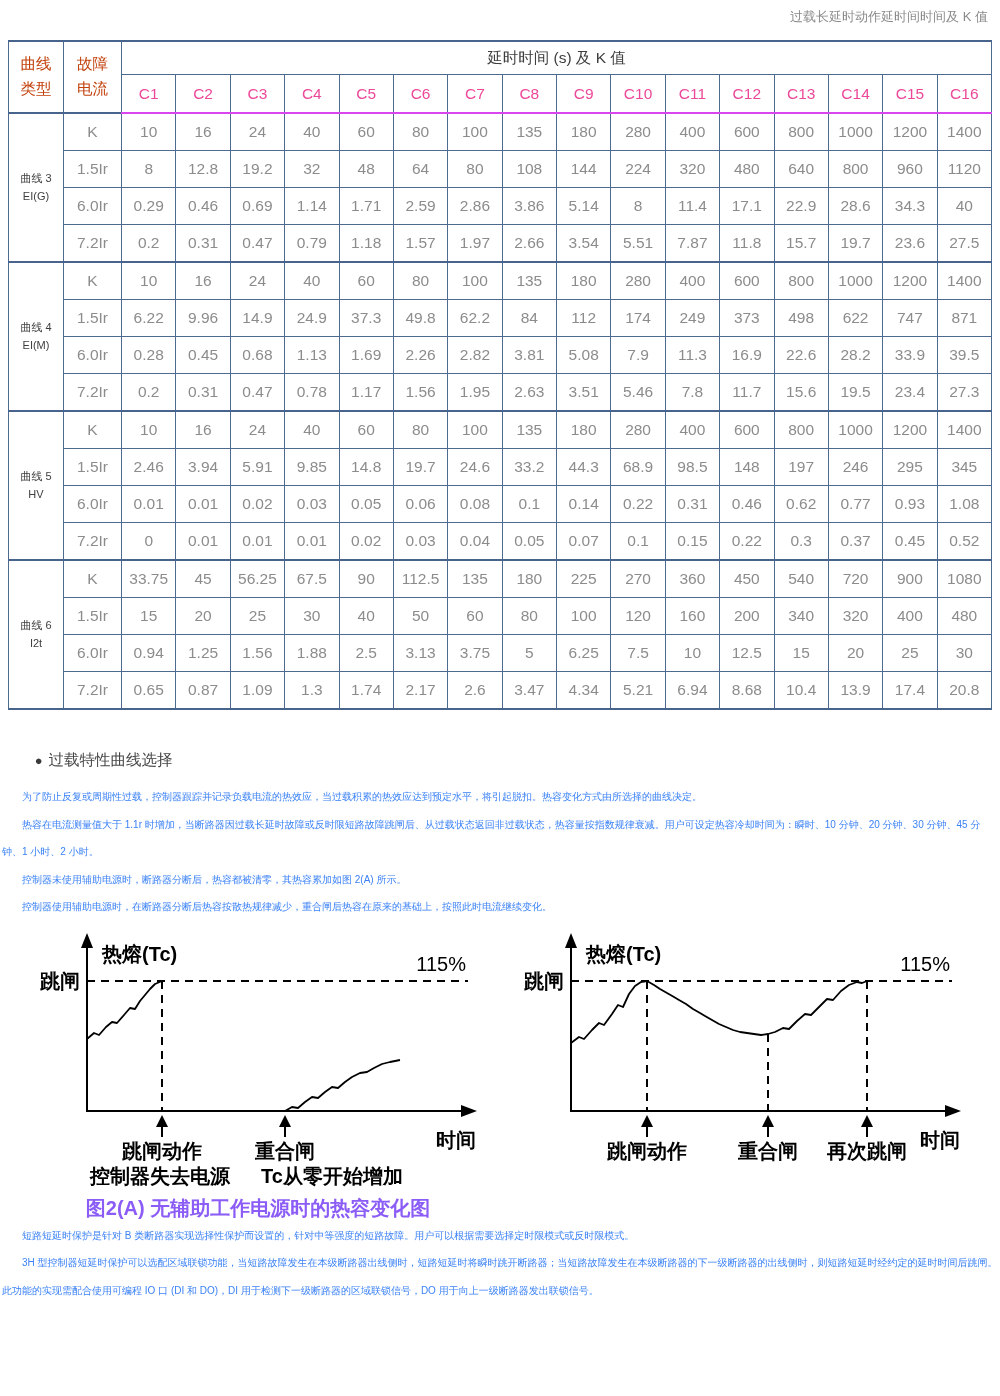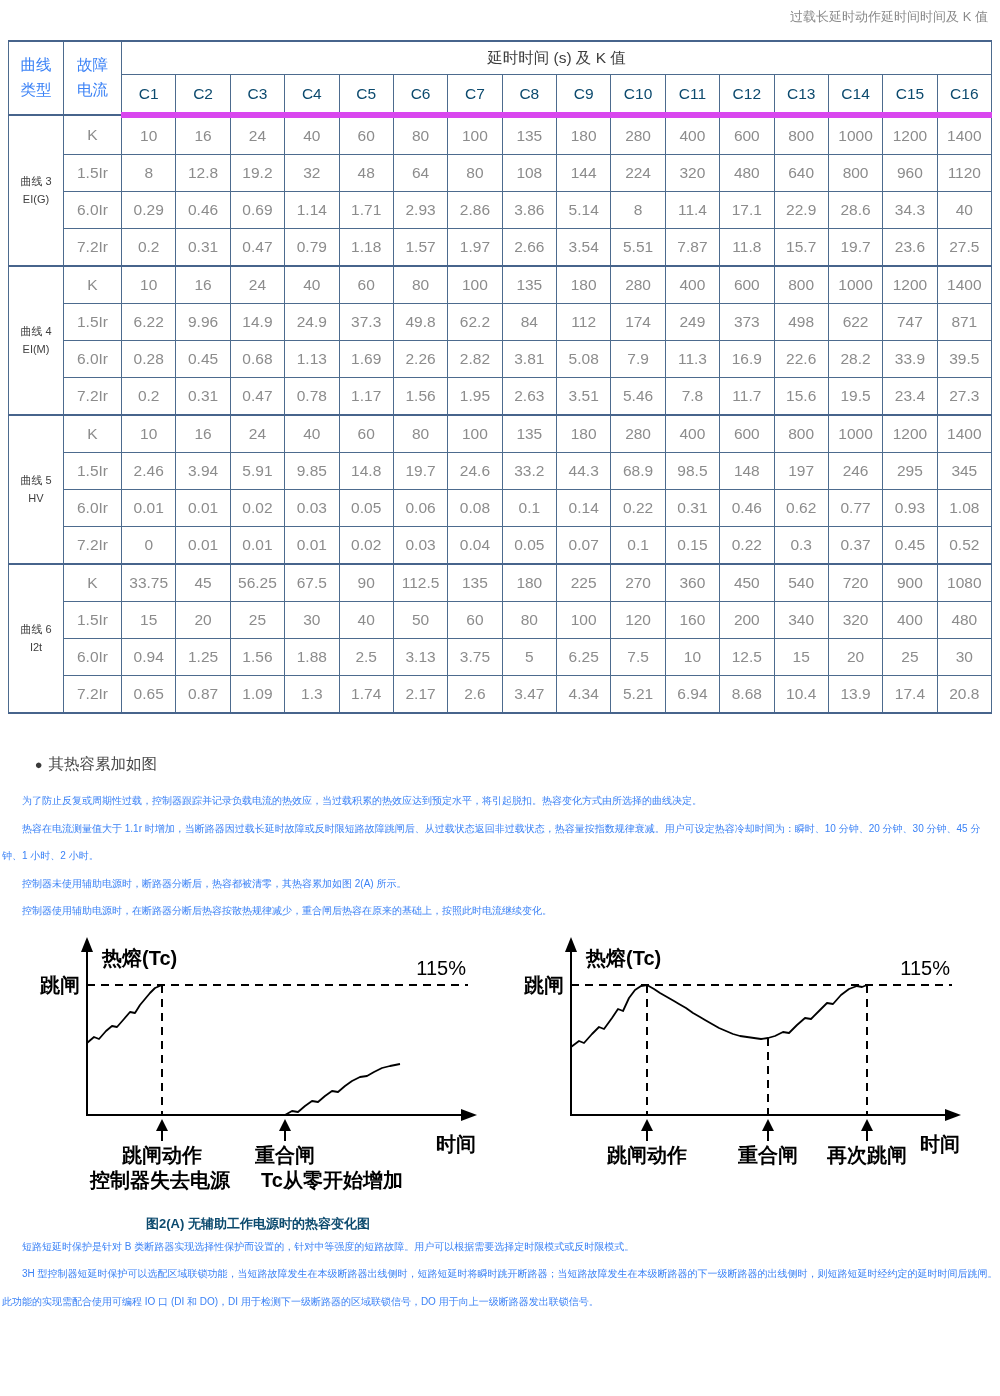--- a/index.html
+++ b/index.html
@@ -7,33 +7,33 @@
   .page { width:1000px; min-height:1396px; background:#fff; box-sizing:border-box; overflow:hidden; }
 
   .page-header { text-align:right; padding:8px 12px 0 0; font-size:13px; color:#8a8a8a; }
 
   table.k-table { border-collapse:collapse; table-layout:fixed; width:984px; margin:14px auto 0;
                   border-top:2px solid #47648c; border-bottom:2px solid #47648c;
                   border-left:1px solid #47648c; border-right:1px solid #47648c; }
   table.k-table th, table.k-table td { border:1px solid #4d6b8e; text-align:center; vertical-align:middle;
                   font-weight:400; font-size:15.5px; padding:0; overflow:hidden; }
   thead tr.hrow1 th { height:32px; color:#3e3e3e; }
-  thead tr.hrow2 th { height:37px; color:#0c4a6e; border-bottom:6px solid #d946ef; }
+  thead tr.hrow2 th { height:37px; color:#ec4899; border-bottom:2px solid #d946ef; }
   tbody td { height:36px; color:#8c8c8c; }
   tbody th.curve-cell { color:#3e3e3e; font-size:11px; line-height:1.55; }
   tr.group-start th, tr.group-start td { border-top:2px solid #47648c; }
-  .wrap2 { width:2.3em; margin:0 auto; line-height:1.6; color:#3b82f6; }
+  .wrap2 { width:2.3em; margin:0 auto; line-height:1.6; color:#c2410c; }
 
   .section-title { margin:40px 10px 12px; font-size:15.5px; color:#474747; }
   .section-title .bullet { margin-left:1.9em; margin-right:6px; font-size:13px; color:#3a3a3a; }
   p.body-text { margin:0 2px; text-indent:2em; font-size:10px; line-height:27.5px; color:#3b82f6; }
 
   .figures { display:flex; justify-content:center; gap:32px; margin-top:10px; }
   .figure { width:452px; }
-  .caption { text-align:center; font-size:13px; font-weight:bold; color:#0c4a6e; margin-top:18px; }
+  .caption { text-align:center; font-size:20px; font-weight:bold; color:#8b5cf6; margin-top:2px; }
 
   .axis  { stroke:#000; stroke-width:2; fill:none; }
   .dash  { stroke:#000; stroke-width:2; stroke-dasharray:8 6; fill:none; }
   .curve { stroke:#000; stroke-width:1.8; fill:none; stroke-linejoin:round; }
   .solid { fill:#000; stroke:none; }
   .t    { font-size:20px; fill:#000; font-family:"Liberation Sans","DejaVu Sans",sans-serif; }
   .tb   { font-weight:bold; }
   .mid  { text-anchor:middle; }
   .end  { text-anchor:end; }
 </style>
@@ -137,21 +137,21 @@
           <td>960</td>
           <td>1120</td>
         </tr>
         <tr>
           <td>6.0Ir</td>
           <td>0.29</td>
           <td>0.46</td>
           <td>0.69</td>
           <td>1.14</td>
           <td>1.71</td>
-          <td>2.93</td>
+          <td>2.59</td>
           <td>2.86</td>
           <td>3.86</td>
           <td>5.14</td>
           <td>8</td>
           <td>11.4</td>
           <td>17.1</td>
           <td>22.9</td>
           <td>28.6</td>
           <td>34.3</td>
           <td>40</td>
@@ -412,21 +412,21 @@
           <td>8.68</td>
           <td>10.4</td>
           <td>13.9</td>
           <td>17.4</td>
           <td>20.8</td>
         </tr>
       </tbody>
   </table>
 
   <div class="section-title">
-    <span class="bullet">●</span><span>其热容累加如图</span>
+    <span class="bullet">●</span><span>过载特性曲线选择</span>
   </div>
   <p class="body-text">为了防止反复或周期性过载，控制器跟踪并记录负载电流的热效应，当过载积累的热效应达到预定水平，将引起脱扣。热容变化方式由所选择的曲线决定。</p>
   <p class="body-text">热容在电流测量值大于 1.1r 时增加，当断路器因过载长延时故障或反时限短路故障跳闸后、从过载状态返回非过载状态，热容量按指数规律衰减。用户可设定热容冷却时间为：瞬时、10 分钟、20 分钟、30 分钟、45 分钟、1 小时、2 小时。</p>
   <p class="body-text">控制器未使用辅助电源时，断路器分断后，热容都被清零，其热容累加如图 2(A) 所示。</p>
   <p class="body-text">控制器使用辅助电源时，在断路器分断后热容按散热规律减少，重合闸后热容在原来的基础上，按照此时电流继续变化。</p>
 
   <div class="figures">
 
     <div class="figure">
       <svg width="452" height="258" viewBox="0 0 452 258">

